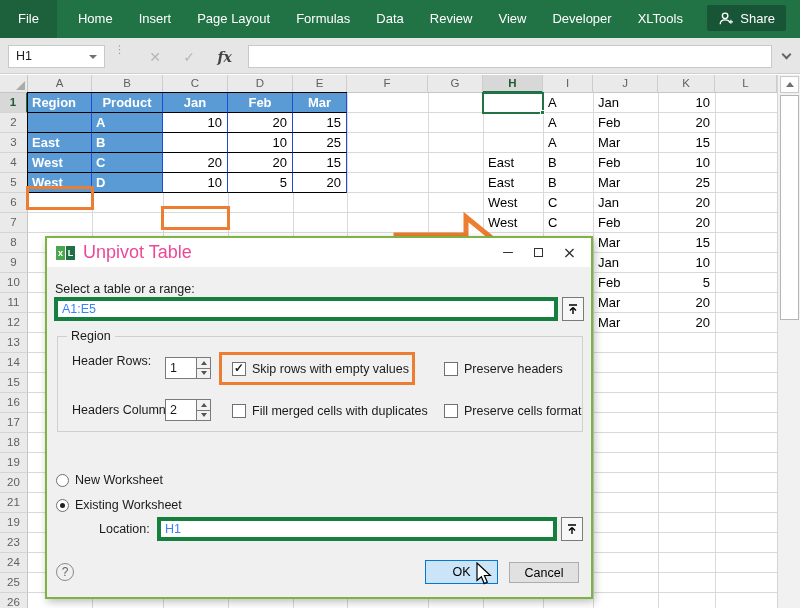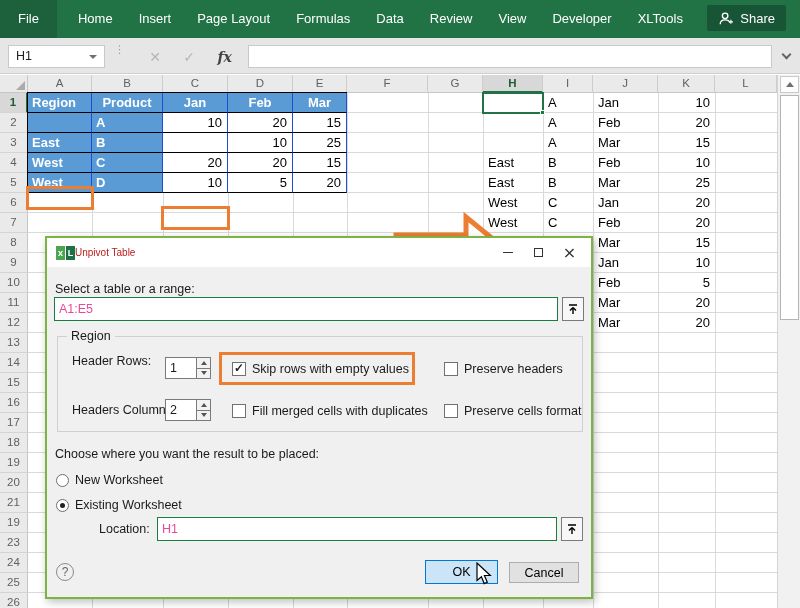--- a/index.html
+++ b/index.html
@@ -67,29 +67,29 @@
   .sb-up { position:absolute; left:2px; top:1px; width:19px; height:17px; background:#fdfdfd; border:1px solid #c9c9c9; display:flex; align-items:center; justify-content:center; }
   .sb-up i { width:0; height:0; border-left:4px solid transparent; border-right:4px solid transparent; border-bottom:5px solid #707070; }
   .sb-thumb { position:absolute; left:2px; top:20px; width:19px; height:225px; background:#fff; border:1px solid #b5b5b5; }
 
   
   .dialog { position:absolute; left:45px; top:236px; width:548px; height:363px; background:#f0f0f0; border:2px solid #7cb342; z-index:10; box-shadow:2px 3px 8px rgba(0,0,0,0.25); font-size:12.5px; color:#1a1a1a; }
   .dlg-title { position:absolute; left:0; top:0; width:100%; height:29px; background:#fff; display:flex; align-items:center; padding-left:9px; }
   .xli { display:inline-block; width:9px; height:14px; color:#fff; font-size:9px; font-weight:bold; text-align:center; line-height:14px; }
   .xli.x { background:#4ca64f; margin-right:1px; }
   .xli.l { background:#1e7145; }
-  .dlg-title-text { margin-left:0; font-size:10px; color:#b91c1c; }
+  .dlg-title-text { margin-left:8px; font-size:18px; color:#ec4899; }
   .winbtns { position:absolute; right:6px; top:0; height:29px; display:flex; }
   .winbtn { width:31px; height:29px; display:flex; align-items:center; justify-content:center; background:transparent; border:none; }
   .winbtn .mini { display:block; width:10px; height:1px; background:#333; }
   .winbtn .maxi { display:block; width:9px; height:9px; border:1px solid #333; }
   .winbtn.close { font-size:16px; color:#333; line-height:29px; font-family:"DejaVu Sans",sans-serif; }
 
   .lbl { position:absolute; white-space:nowrap; }
-  .txt { position:absolute; height:24px; background:#fff; border:1px solid #15803d; font-size:12.5px; font-family:"Liberation Sans",sans-serif; padding-left:4px; color:#ec4899; }
+  .txt { position:absolute; height:24px; background:#fff; border:4px solid #15803d; font-size:12.5px; font-family:"Liberation Sans",sans-serif; padding-left:4px; color:#3b82f6; }
   .pickbtn { position:absolute; width:22px; height:24px; background:#f7f7f7; border:1px solid #7a7a7a; display:flex; align-items:center; justify-content:center; padding:0; }
 
   .groupbox { position:absolute; left:10px; top:98px; width:526px; height:96px; border:1px solid #d0d0d0; }
   .gb-label { position:absolute; top:-8px; left:9px; background:#f0f0f0; padding:0 4px; font-size:12.5px; }
 
   .spin { position:absolute; width:46px; height:22px; border:1px solid #7a7a7a; background:#fff; display:flex; }
   .spin .val { flex:1; font-size:12.5px; line-height:20px; padding-left:4px; }
   .spin .btns { width:14px; border-left:1px solid #7a7a7a; display:flex; flex-direction:column; }
   .spin .sb { flex:1; background:#f2f2f2; display:flex; align-items:center; justify-content:center; border:none; padding:0; }
   .spin .sb.up { border-bottom:1px solid #7a7a7a; }
@@ -408,21 +408,20 @@
     <div class="opt" style="left:185px;top:165px">
       <span class="cb"></span>
       <span>Fill merged cells with duplicates</span>
     </div>
 
     <div class="opt" style="left:397px;top:165px">
       <span class="cb"></span>
       <span>Preserve cells format</span>
     </div>
 
-    <span class="lbl" style="left:8px;top:209px">Choose where you want the result to be placed:</span>
 
     <div class="opt" style="left:9px;top:234px">
       <span class="radio"></span>
       <span>New Worksheet</span>
     </div>
     <div class="opt" style="left:9px;top:259px">
       <span class="radio sel"></span>
       <span>Existing Worksheet</span>
     </div>
 

